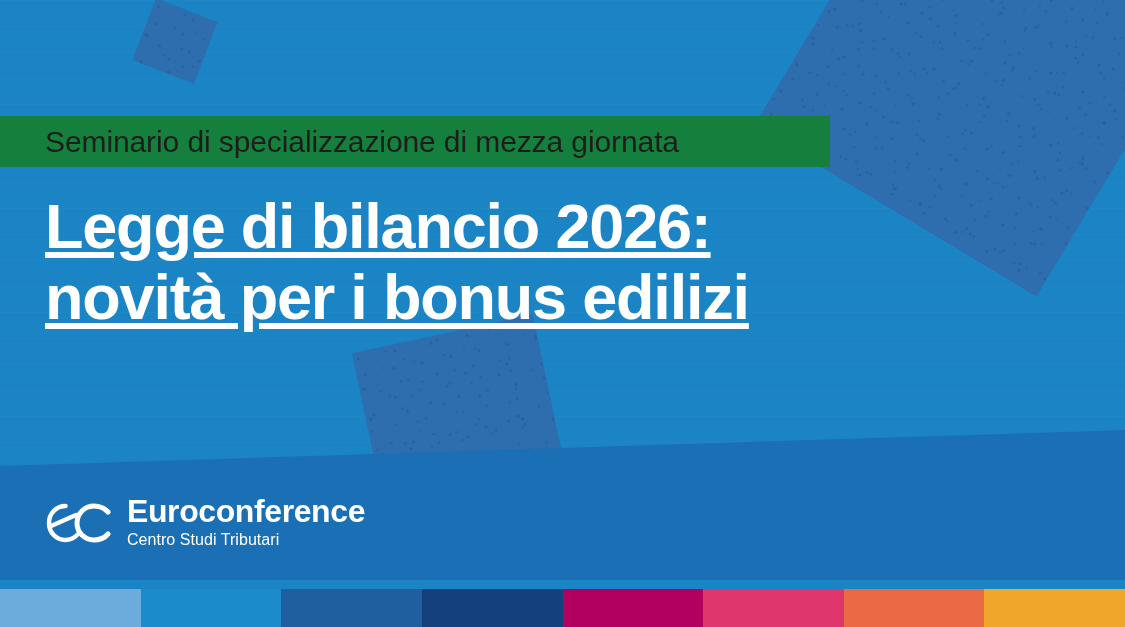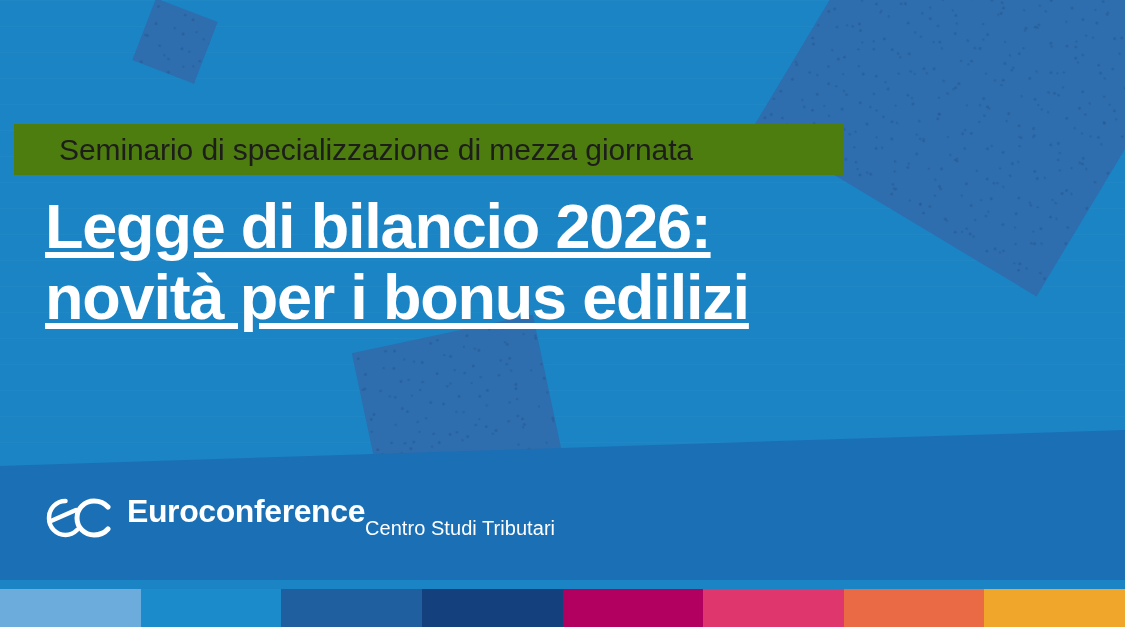--- a/index.html
+++ b/index.html
@@ -98,27 +98,26 @@
     top: 430px;
     height: 150px;
     background: #1a6fb5;
     clip-path: polygon(0 36px, 100% 0, 100% 100%, 0 100%);
   }
 
   
   .eyebrow {
     position: absolute;
     left: 0;
-    top: 124px;
+    top: 116px;
     width: 830px;
     height: 51px;
-    background: #4d7c0f;
+    background: #15803d;
     display: flex;
     align-items: center;
-    margin-left: 14px;
   }
 
   .eyebrow-text {
     margin-left: 45px;
     color: #1d1d1b;
     font-size: 30px;
     font-weight: 400;
     letter-spacing: -0.1px;
     white-space: nowrap;
   }
@@ -150,38 +149,39 @@
 
   .logo-mark {
     width: 68px;
     height: 46px;
     flex: none;
     display: block;
   }
 
   .logo-words {
     display: flex;
+    flex-direction: column;
     justify-content: center;
   }
 
   .logo-name {
     color: #ffffff;
     font-size: 32px;
     font-weight: 700;
     letter-spacing: -0.4px;
     line-height: 1.02;
   }
 
   .logo-tagline {
     color: #ffffff;
-    font-size: 20px;
+    font-size: 16px;
     font-weight: 400;
     letter-spacing: 0.05px;
     line-height: 1.3;
-    margin-top: 20px;
+    margin-top: 2px;
   }
 
   
   .stripe {
     position: absolute;
     left: 0;
     right: 0;
     bottom: 0;
     height: 38px;
     display: flex;

